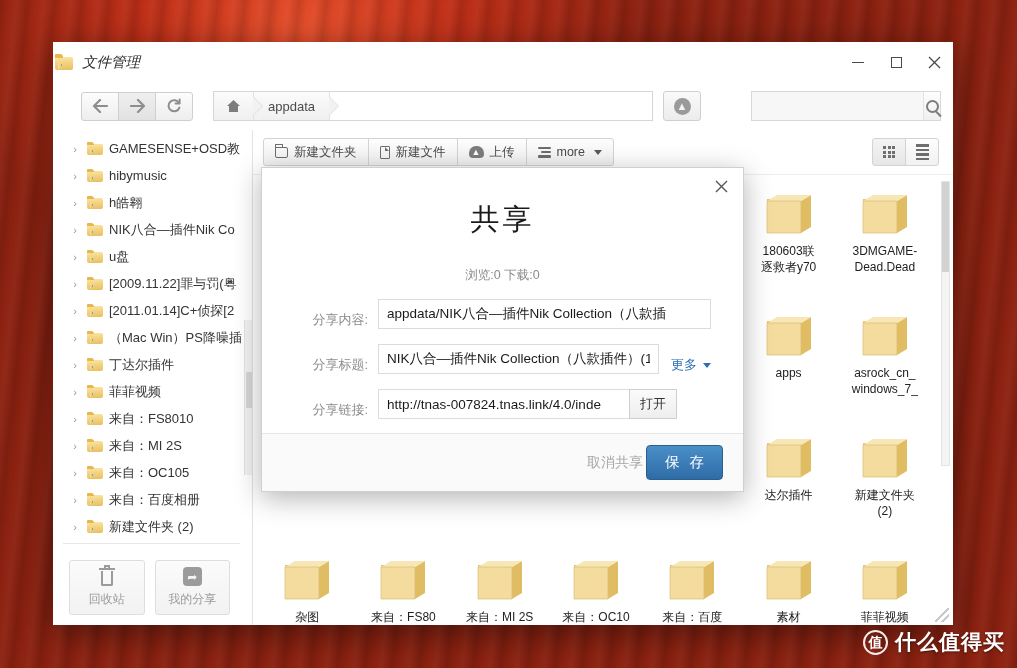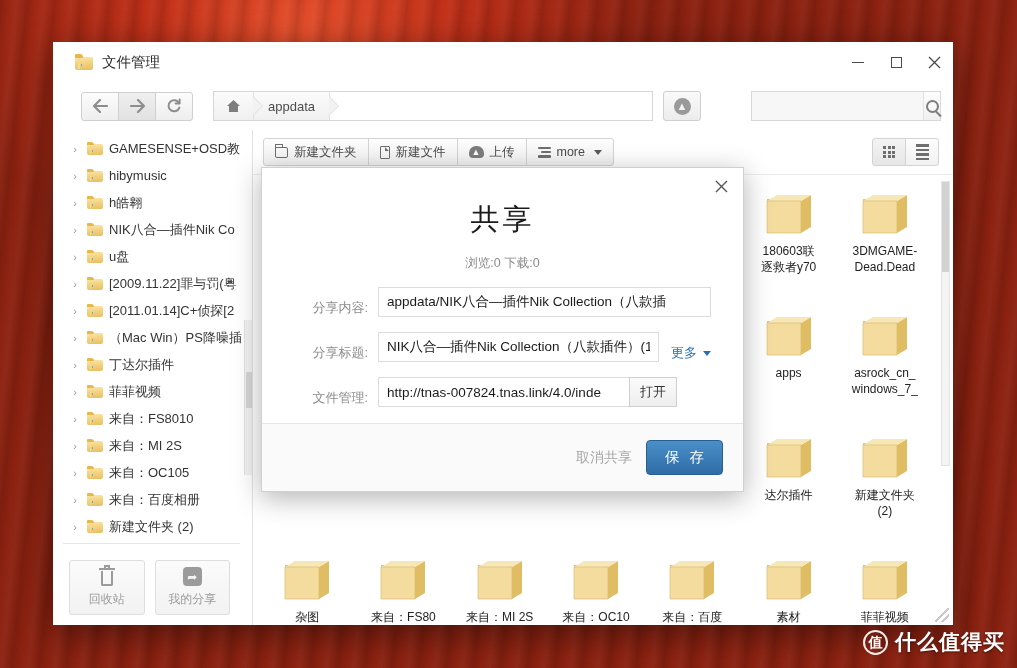--- a/index.html
+++ b/index.html
@@ -51,22 +51,23 @@
     width:900px; height:583px;
     background:#ffffff;
     box-shadow: 0 8px 34px rgba(0,0,0,.45);
     display:flex; flex-direction:column;
     z-index:10;
   }
 
   
   #titlebar{
     height:40px; display:flex; align-items:center;
-    background:#fff; padding-left:22px; flex:0 0 40px;
+    background:#fff; padding-left:2px; flex:0 0 40px;
     position:relative;
+    font-style:italic;
   }
   #titlebar .app-ico{
     width:18px; height:16px; position:relative; margin-right:9px;
   }
   .folder-ico{
     display:inline-block; position:relative;
   }
   .folder-ico .tab{
     position:absolute; left:0; top:0; width:44%; height:22%;
     background:#e8b64a; border-radius:1px 3px 0 0;
@@ -299,21 +300,21 @@
     position:absolute; right:10px; top:6px; width:24px;height:24px;
     display:flex;align-items:center;justify-content:center;
     color:#6c6c6c; font-size:15px;
   }
   #modal-body{ flex:1; padding:26px 32px 0 32px; }
   #modal-title{
     text-align:center; font-size:29px; color:#1a1a1a; letter-spacing:3px;
     margin-top:6px;
   }
   #modal-stats{
-    text-align:center; font-size:12.5px; color:#8a8a8a; margin-top:15px;
+    text-align:center; font-size:12.5px; color:#8a8a8a; margin-top:27px;
   }
   .formrow{
     display:flex; align-items:flex-end; margin-top:15px;
   }
   .formrow .flabel{
     width:84px; flex:0 0 84px; text-align:right; padding-right:10px;
     font-size:13px; color:#8c8c8c;
   }
   .fieldbox{
     flex:1; height:30px; border:1px solid #dcdcdc; background:#fff;
@@ -330,22 +331,22 @@
   }
   .more-link .caret{ border-top-color:#2a6fb5; }
   .row-link .fieldbox{ flex:0 0 252px; }
   .openbtn{
     margin-left:-1px; height:30px; padding:0 10px;
     border:1px solid #cfcfcf; background:linear-gradient(#fbfbfb,#eeeeee);
     font-size:13px; color:#333; display:flex;align-items:center;
   }
   #modal-foot{
     flex:0 0 58px; border-top:1px solid #e6e6e6; background:#fafafa;
-    display:flex; align-items:center; justify-content:flex-end; gap:14px;
-    padding:16px 20px;
+    display:flex; align-items:center; justify-content:flex-end; gap:3px;
+    padding:6px 20px;
   }
   #cancel-share{ font-size:14px; color:#a6a6a6; }
   #save-share{
     background:linear-gradient(#4a8fc8,#2f6ca6);
     border:1px solid #2a608f; border-radius:4px;
     color:#fff; font-size:14.5px; letter-spacing:3px;
     padding:7px 15px 7px 18px;
   }
 </style>
 </head>
@@ -970,21 +971,21 @@
           <div class="fieldbox">
             <input type="text" value="NIK八合—插件Nik Collection（八款插件）(1)" style="">
           </div>
           <div class="more-link">
             <span>更多</span>
             <span class="caret"></span>
           </div>
         </div>
 
         <div class="formrow row-link">
-          <div class="flabel">文件管理:</div>
+          <div class="flabel">分享链接:</div>
           <div class="fieldbox">
             <input type="text" value="http://tnas-007824.tnas.link/4.0/inde" style="">
           </div>
           <div class="openbtn">打开</div>
         </div>
       </div>
       <div id="modal-foot">
         <div id="cancel-share">取消共享</div>
         <div id="save-share">保 存</div>
       </div>

